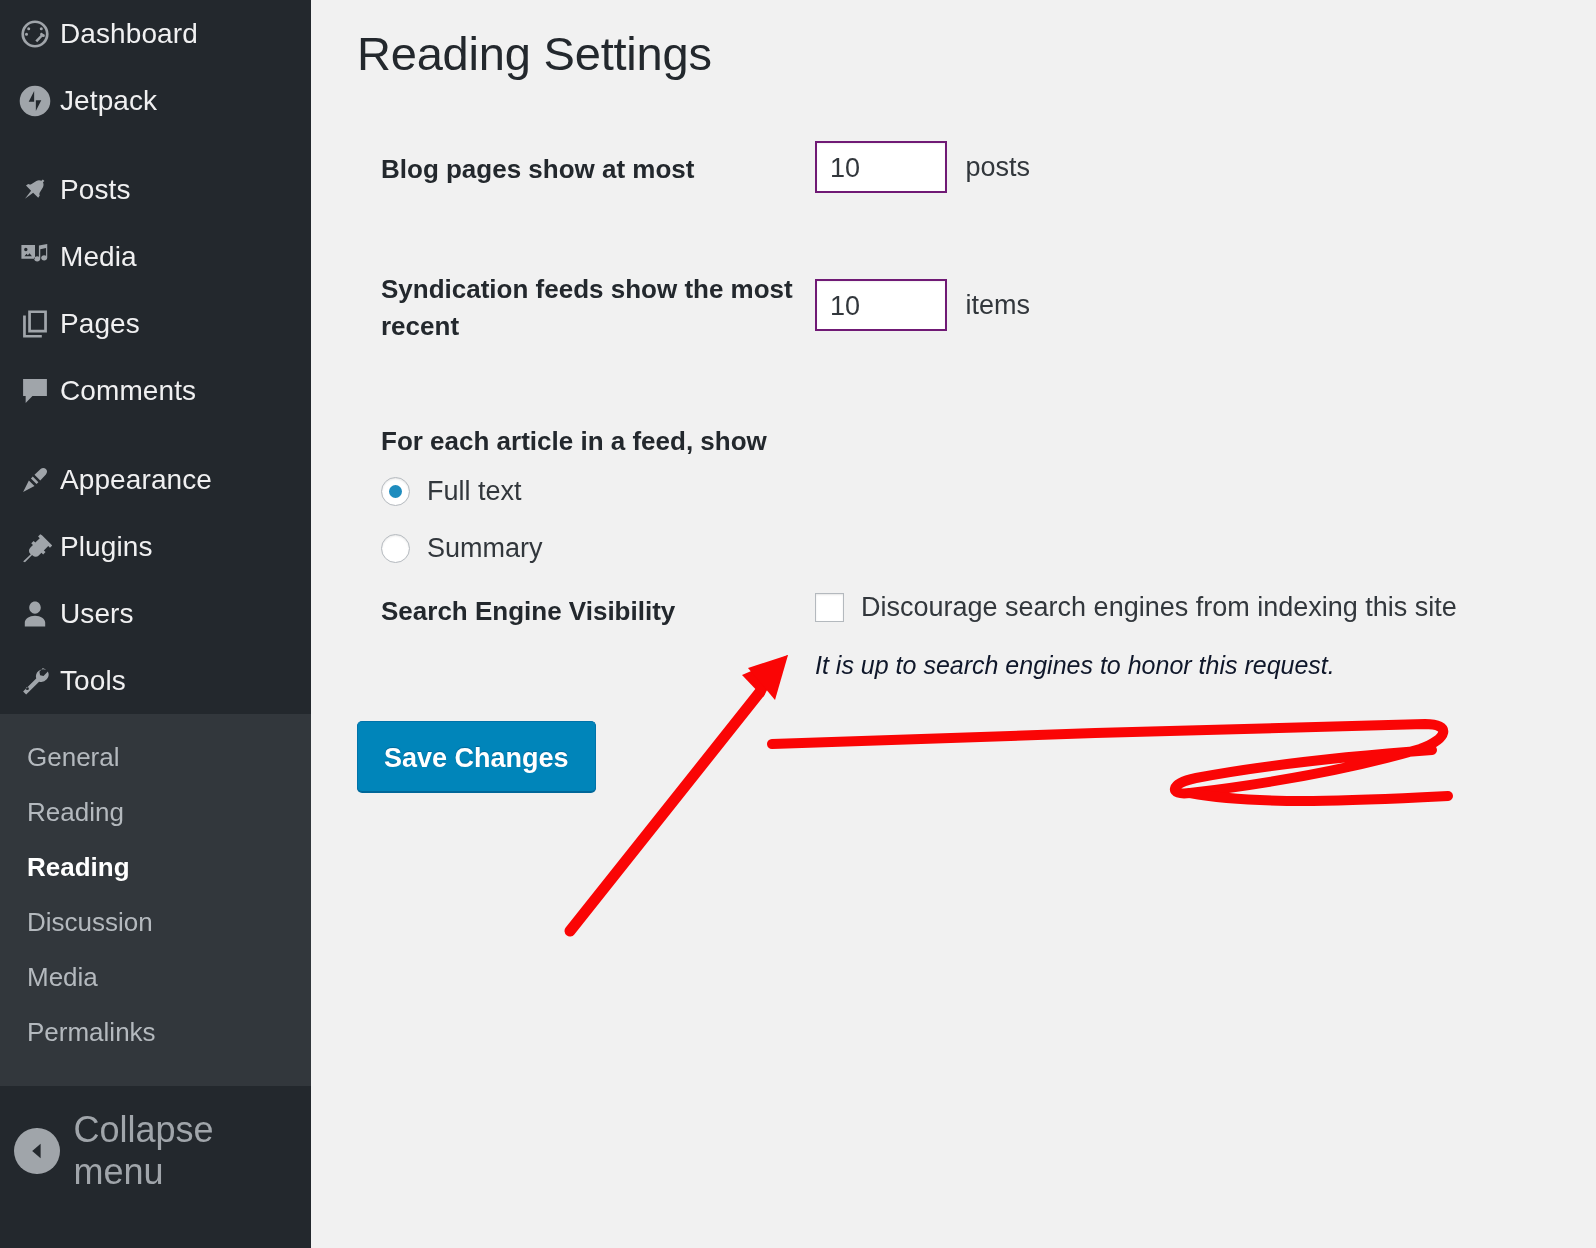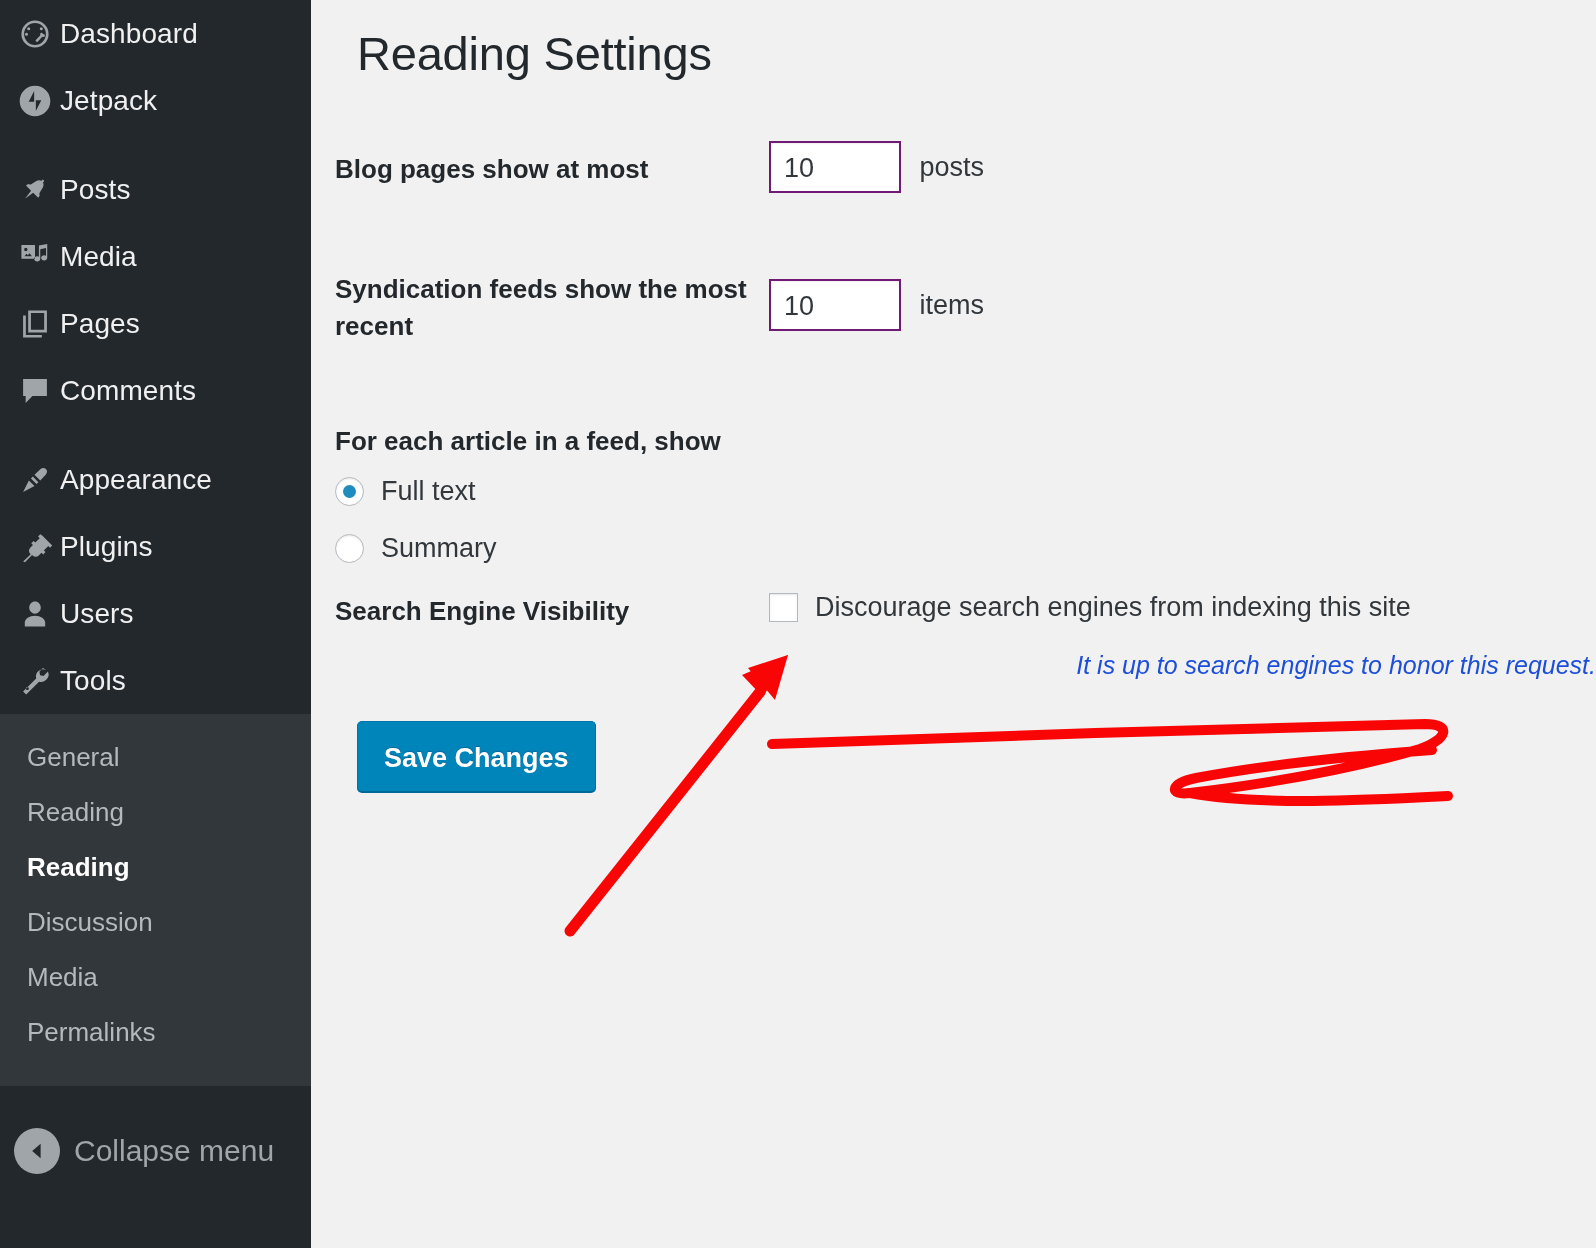--- a/index.html
+++ b/index.html
@@ -91,42 +91,42 @@
   }
   .collapse-icon {
     width: 46px; height: 46px;
     border-radius: 50%;
     background: #a0a5aa;
     display: flex; align-items: center; justify-content: center;
     margin-right: 14px;
   }
   .collapse-label {
     color: #a0a5aa;
-    font-size: 30px;
+    font-size: 36px;
   }
 
   
   .main {
     position: absolute;
     left: 311px; top: 0;
     width: 1285px; height: 1248px;
     background: #f1f1f1;
   }
   .page-title {
     font-size: 47px;
     font-weight: 400;
     color: #23282d;
     margin: 0;
     padding: 26px 0 0 46px;
     letter-spacing: -0.2px;
   }
 
   .form-table {
     margin-top: 56px;
-    padding-left: 24px;
+    padding-left: 70px;
   }
   .form-row {
     display: flex;
     align-items: flex-start;
   }
   .row-1 { margin-bottom: 0; height: 120px; }
   .row-2 { height: 152px; }
   .row-3 { height: 170px; flex-direction: column; }
   .row-4 { height: 100px; }
 
@@ -203,24 +203,23 @@
     margin-right: 17px;
     flex-shrink: 0;
   }
   .check-label {
     font-size: 27px;
     color: #32373c;
   }
   .help-text {
     font-size: 25px;
     font-style: italic;
-    color: #1d4ed8;
+    color: #0f172a;
     margin-top: 28px;
     margin-left: 0px;
-    text-align: right;
   }
 
   .save-wrap { padding-left: 46px; margin-top: 42px; }
   .save-button {
     display: inline-block;
     background: #0085ba;
     border: 1px solid #0073aa;
     border-bottom-color: #006799;
     box-shadow: 0 1px 0 #006799;
     border-radius: 5px;

